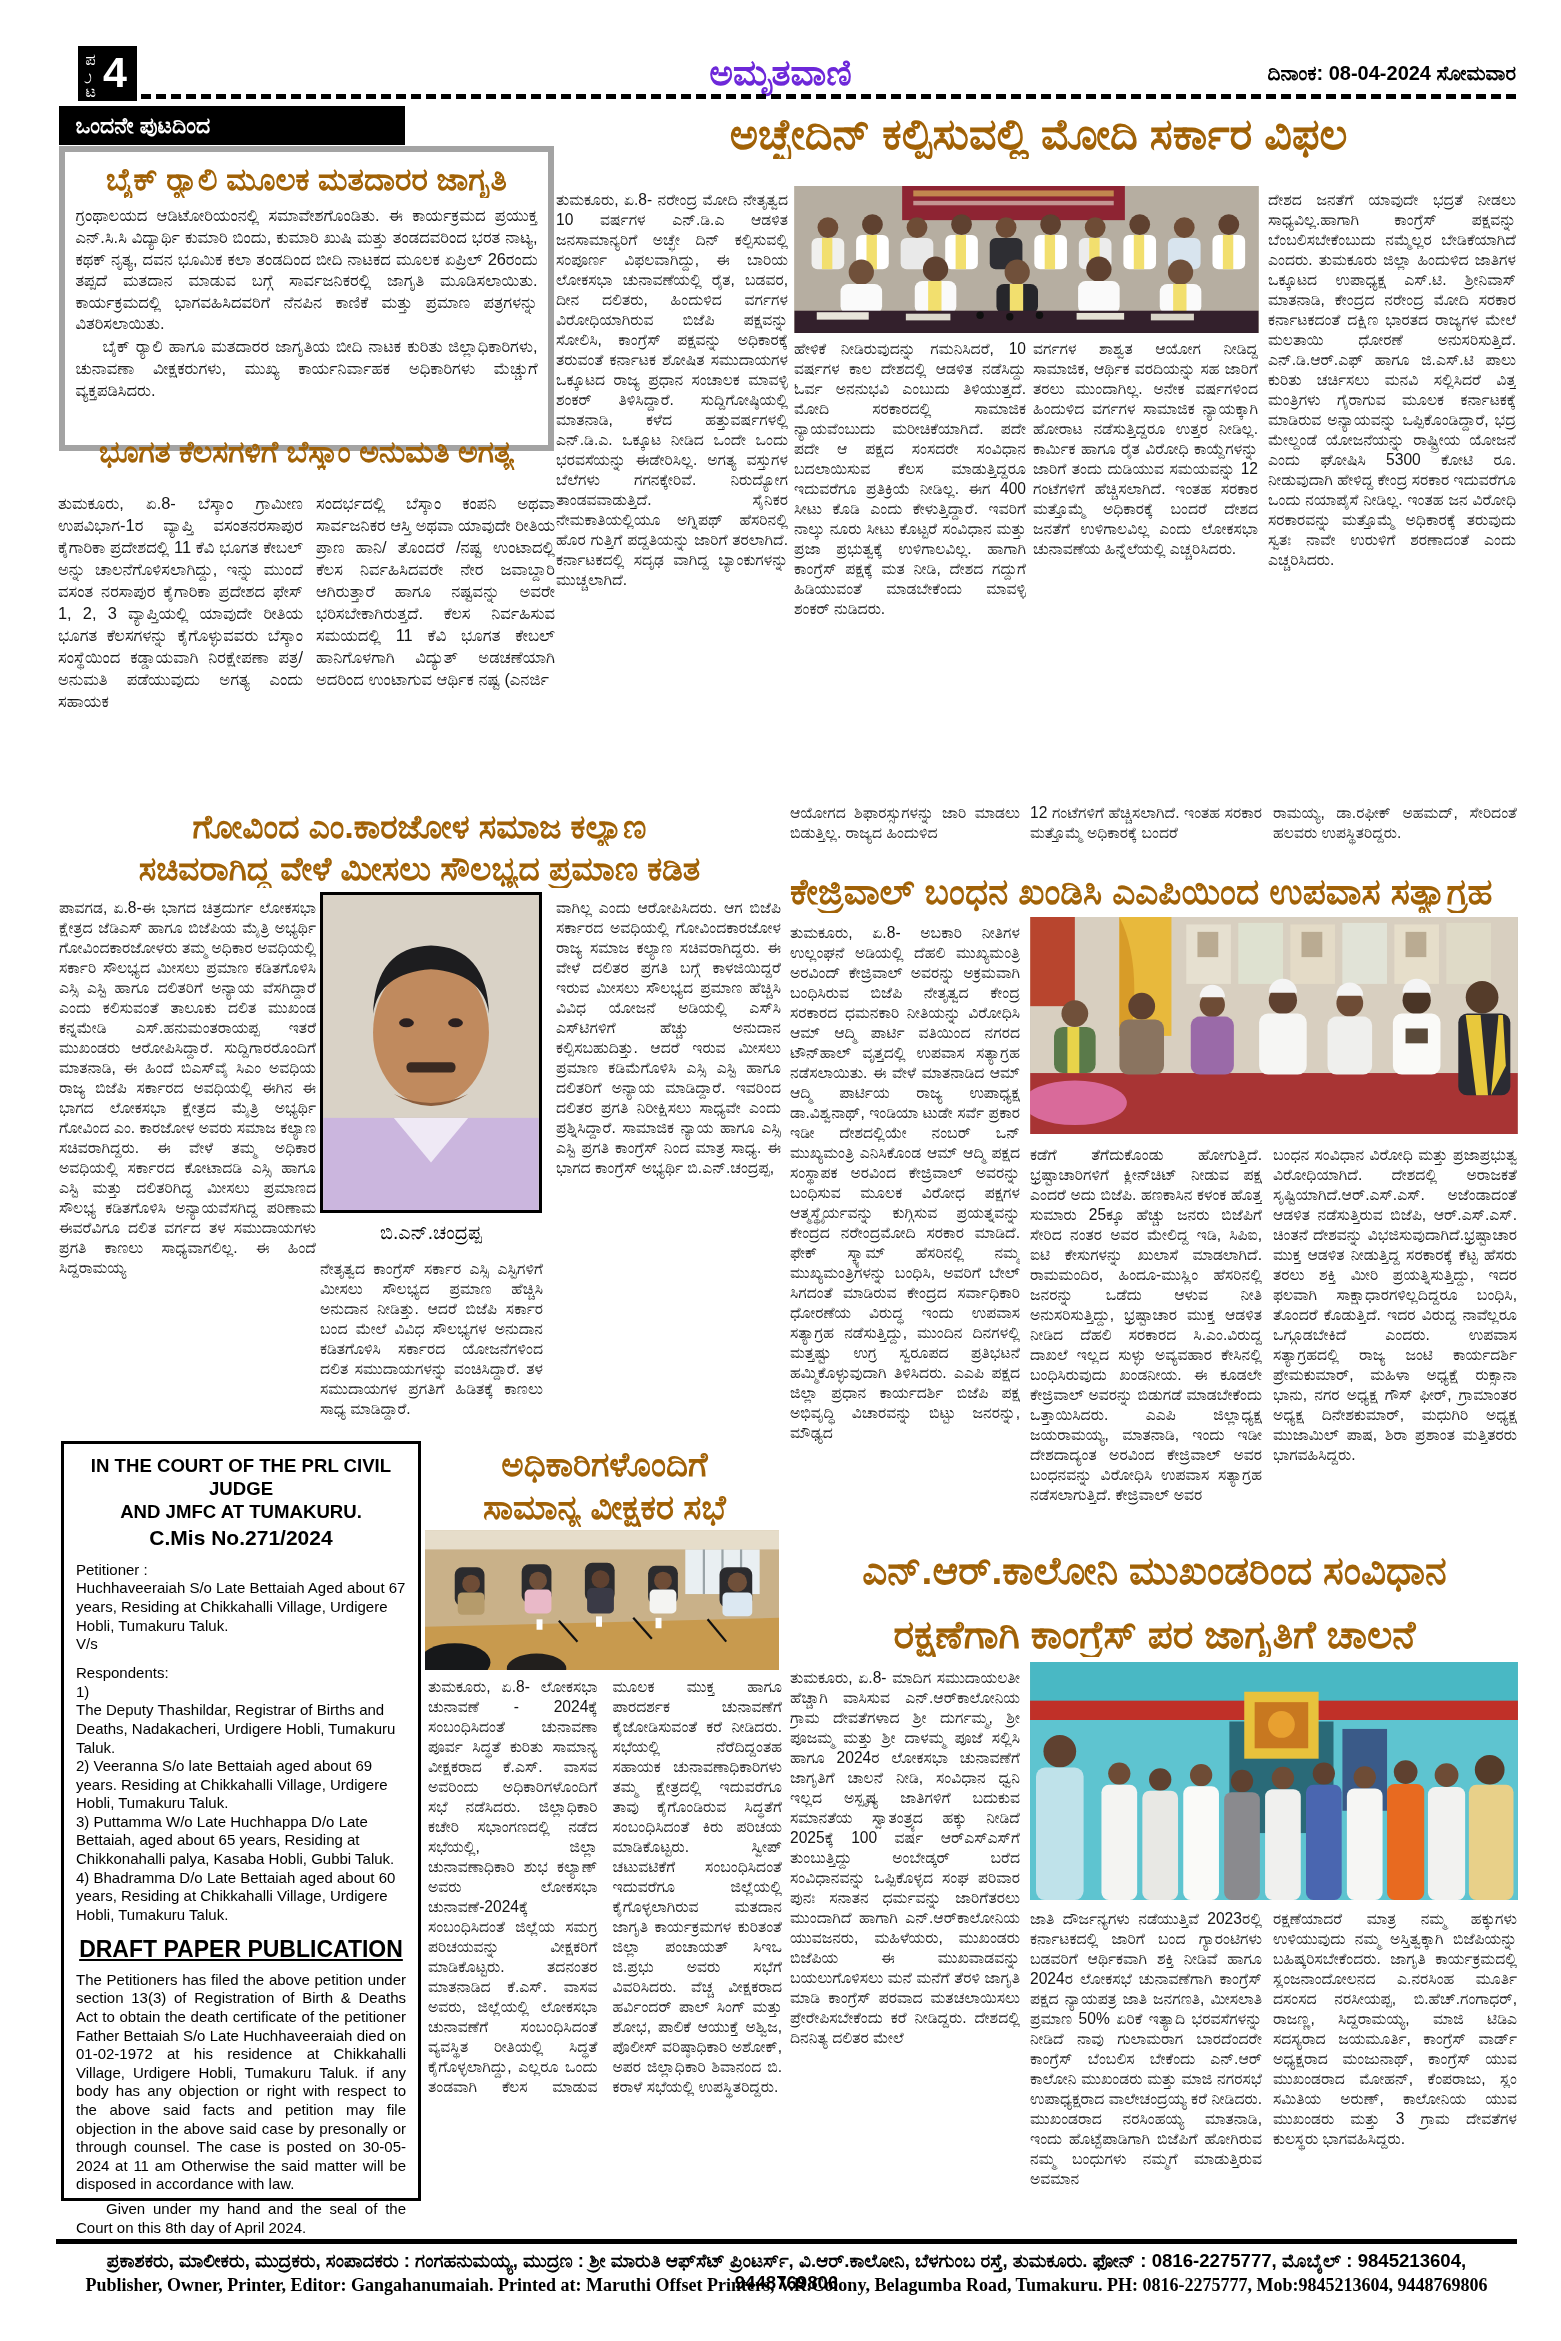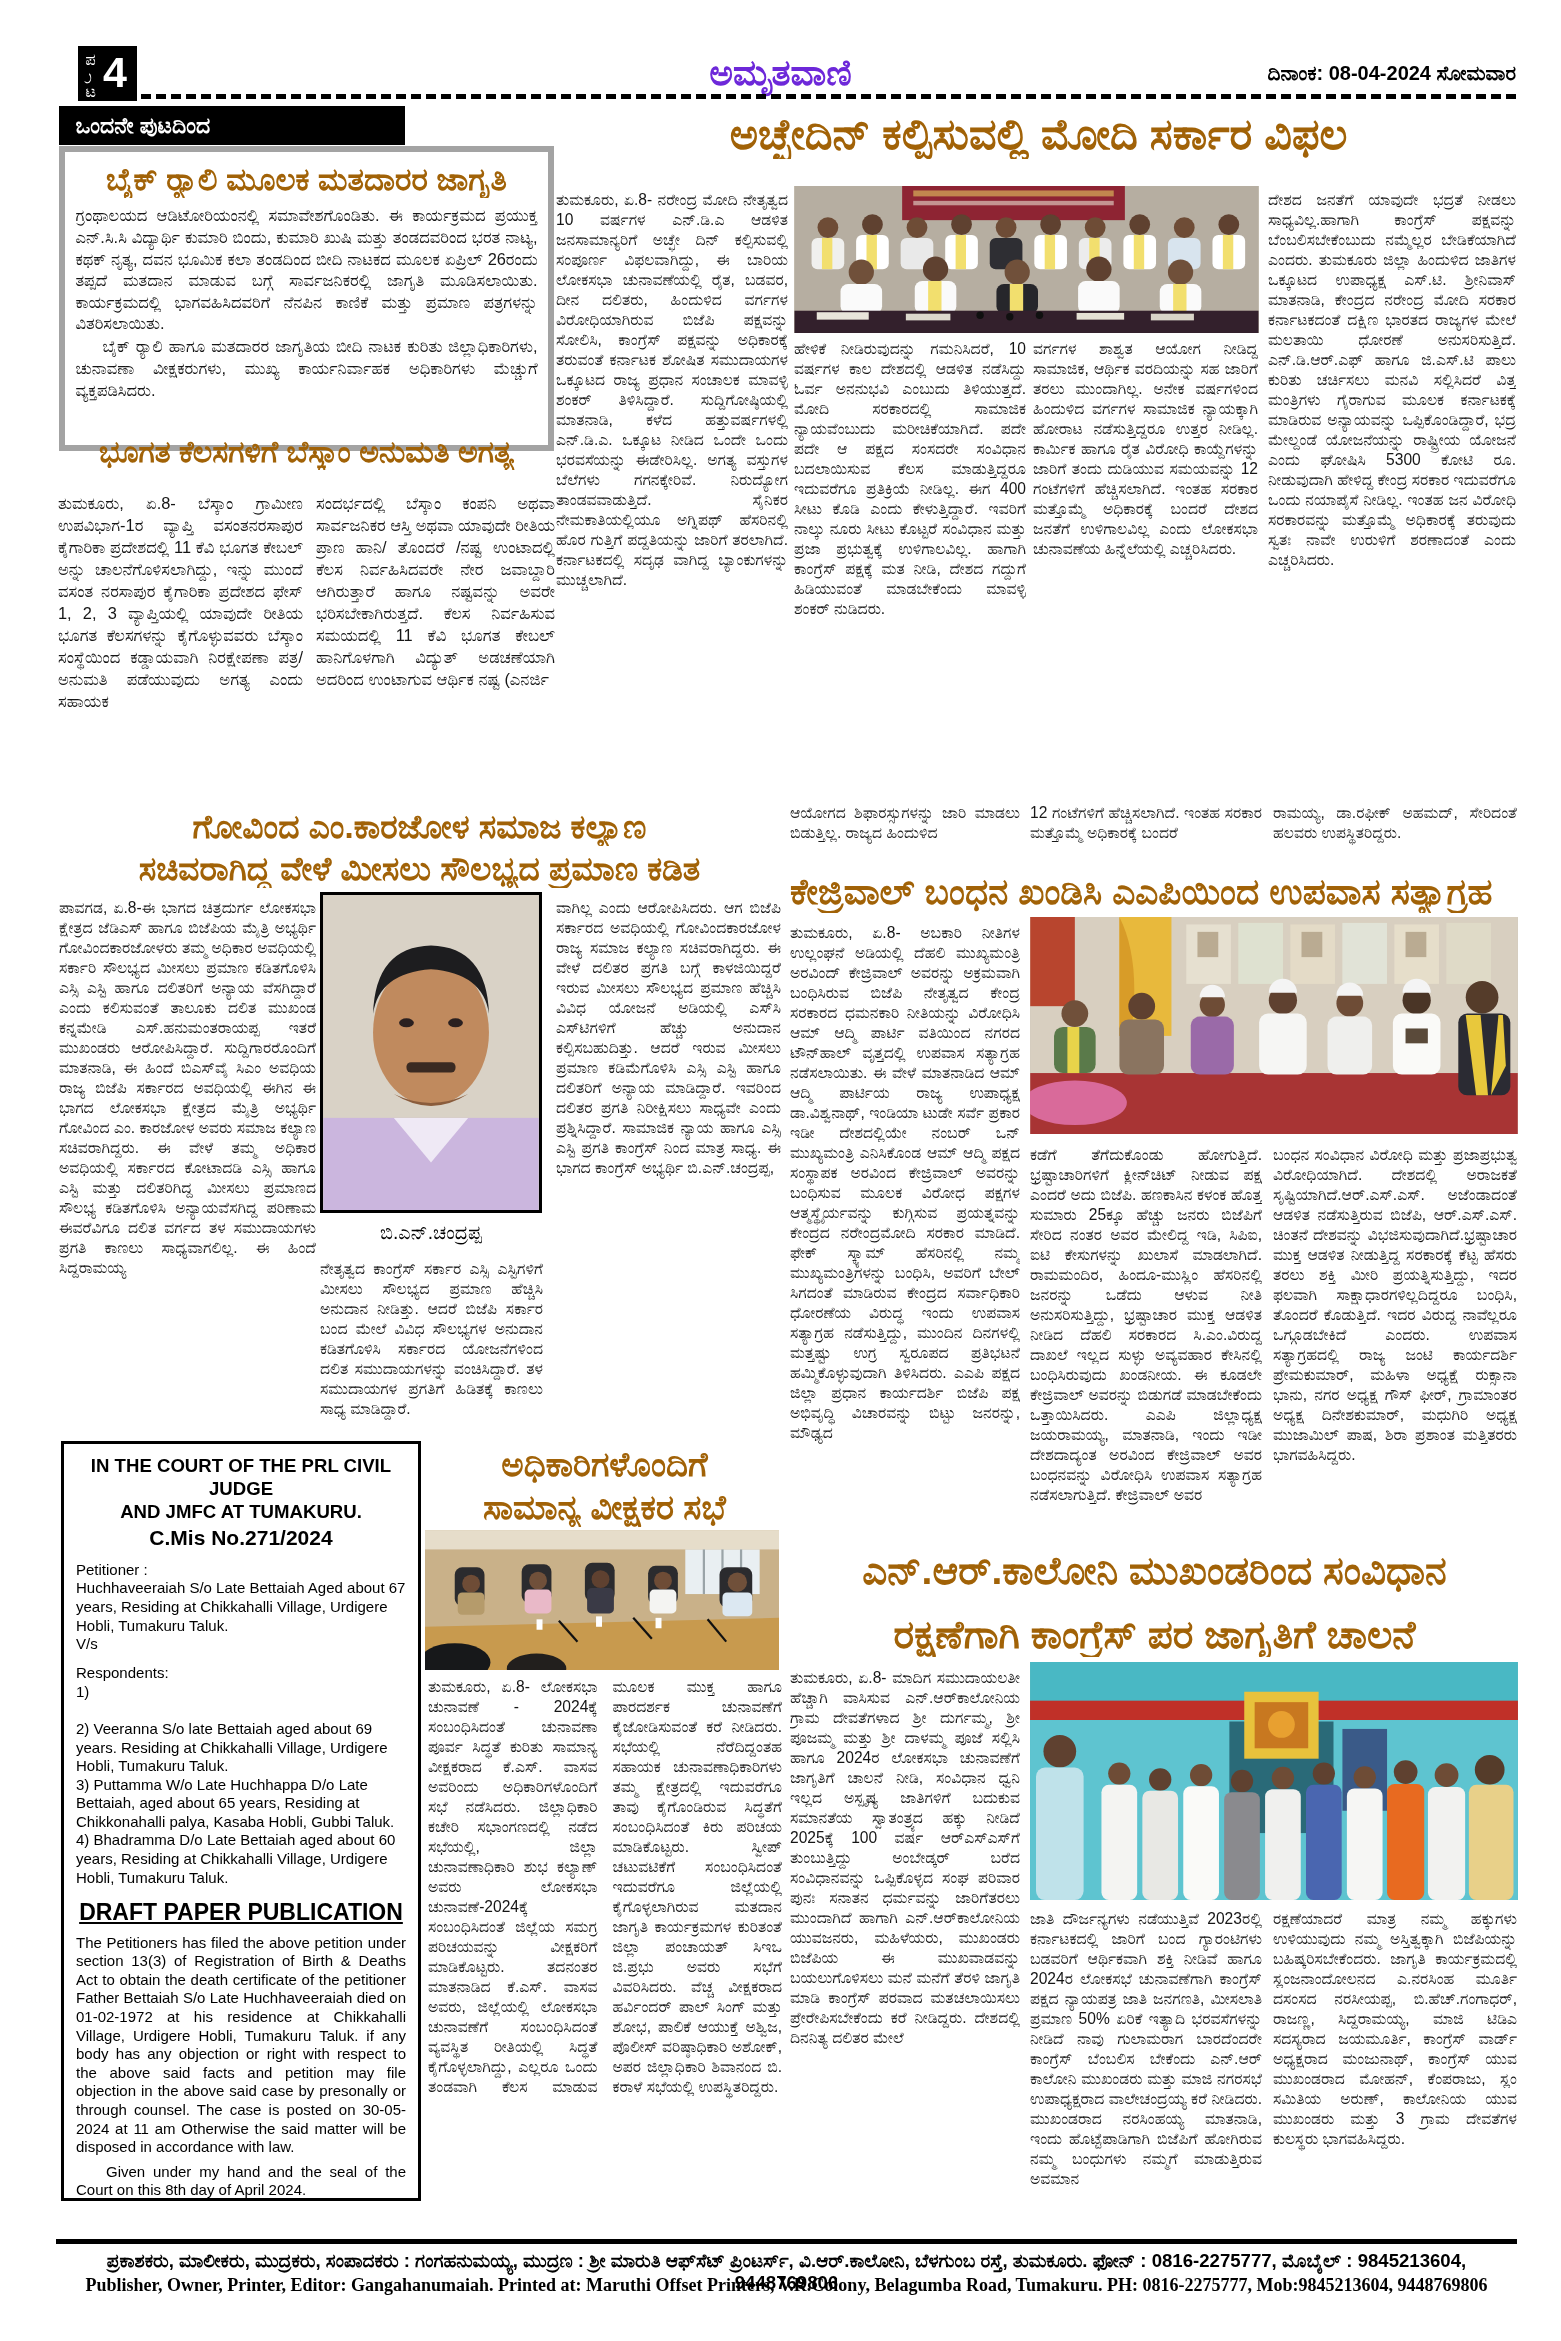--- a/index.html
+++ b/index.html
@@ -160,21 +160,21 @@
       <div class="lab">Petitioner :</div>
       <div class="val">
         <span>Huchhaveeraiah S/o Late Bettaiah Aged about 67 years, Residing at Chikkahalli Village, Urdigere Hobli, Tumakuru Taluk.</span><br>
         <span>V/s</span>
       </div>
     </div>
     <div class="row">
       <div class="lab">Respondents:</div>
       <div class="num">1)</div>
       <div class="val">
-        <br>
+        <span>The Deputy Thashildar, Registrar of Births and Deaths, Nadakacheri, Urdigere Hobli, Tumakuru Taluk.</span><br>
         <span>2) Veeranna S/o late Bettaiah aged about 69 years. Residing at Chikkahalli Village, Urdigere Hobli, Tumakuru Taluk.</span><br>
         <span>3) Puttamma W/o Late Huchhappa D/o Late Bettaiah, aged about 65 years, Residing at Chikkonahalli palya, Kasaba Hobli, Gubbi Taluk.</span><br>
         <span>4) Bhadramma D/o Late Bettaiah aged about 60 years, Residing at Chikkahalli Village, Urdigere Hobli, Tumakuru Taluk.</span>
       </div>
     </div>
     <div class="pub">DRAFT PAPER PUBLICATION</div>
     <div class="bd">The Petitioners has filed the above petition under section 13(3) of Registration of Birth &amp; Deaths Act to obtain the death certificate of the petitioner Father Bettaiah S/o Late Huchhaveeraiah died on 01-02-1972 at his residence at Chikkahalli Village, Urdigere Hobli, Tumakuru Taluk. if any body has any objection or right with respect to the above said facts and petition may file objection in the above said case by presonally or through counsel. The case is posted on 30-05-2024 at  11 am Otherwise the said matter will be disposed in accordance with law.</div>
     <div class="bd2">Given under my hand and the seal of the Court on this 8th day of April 2024.</div>
 
   </div>

